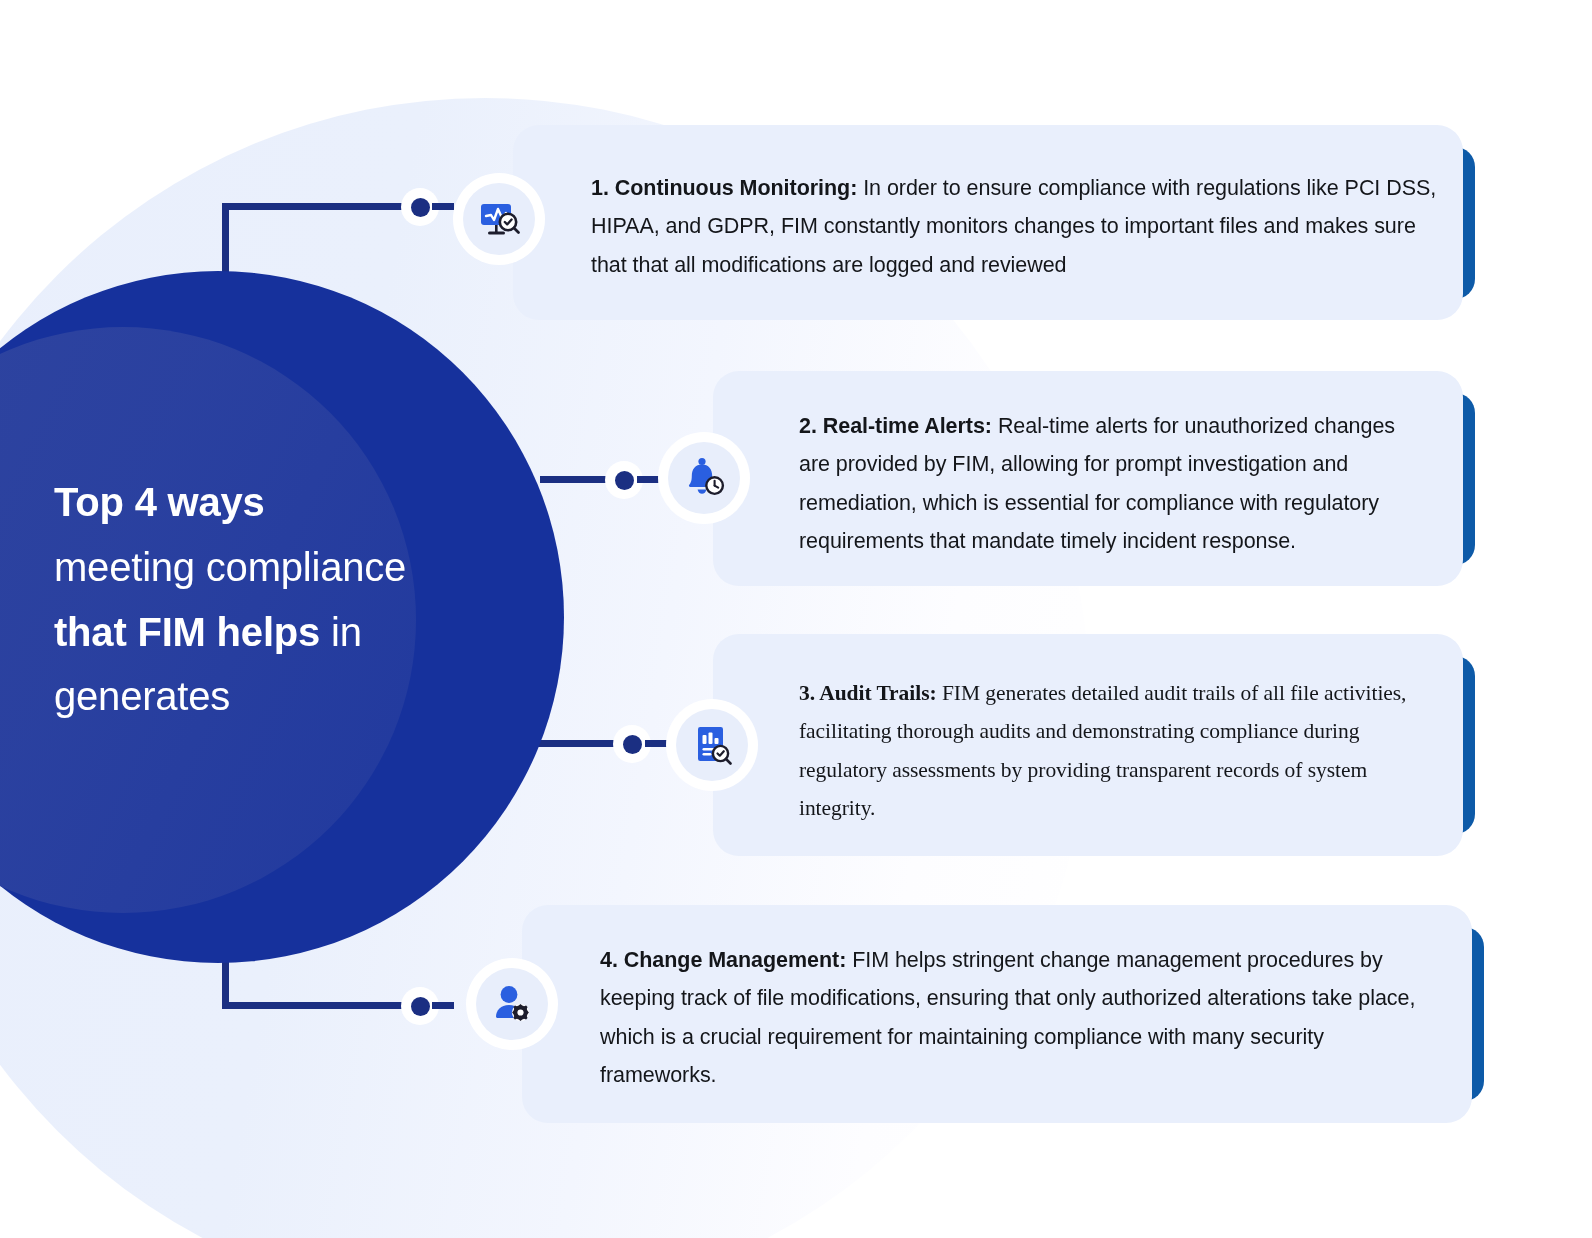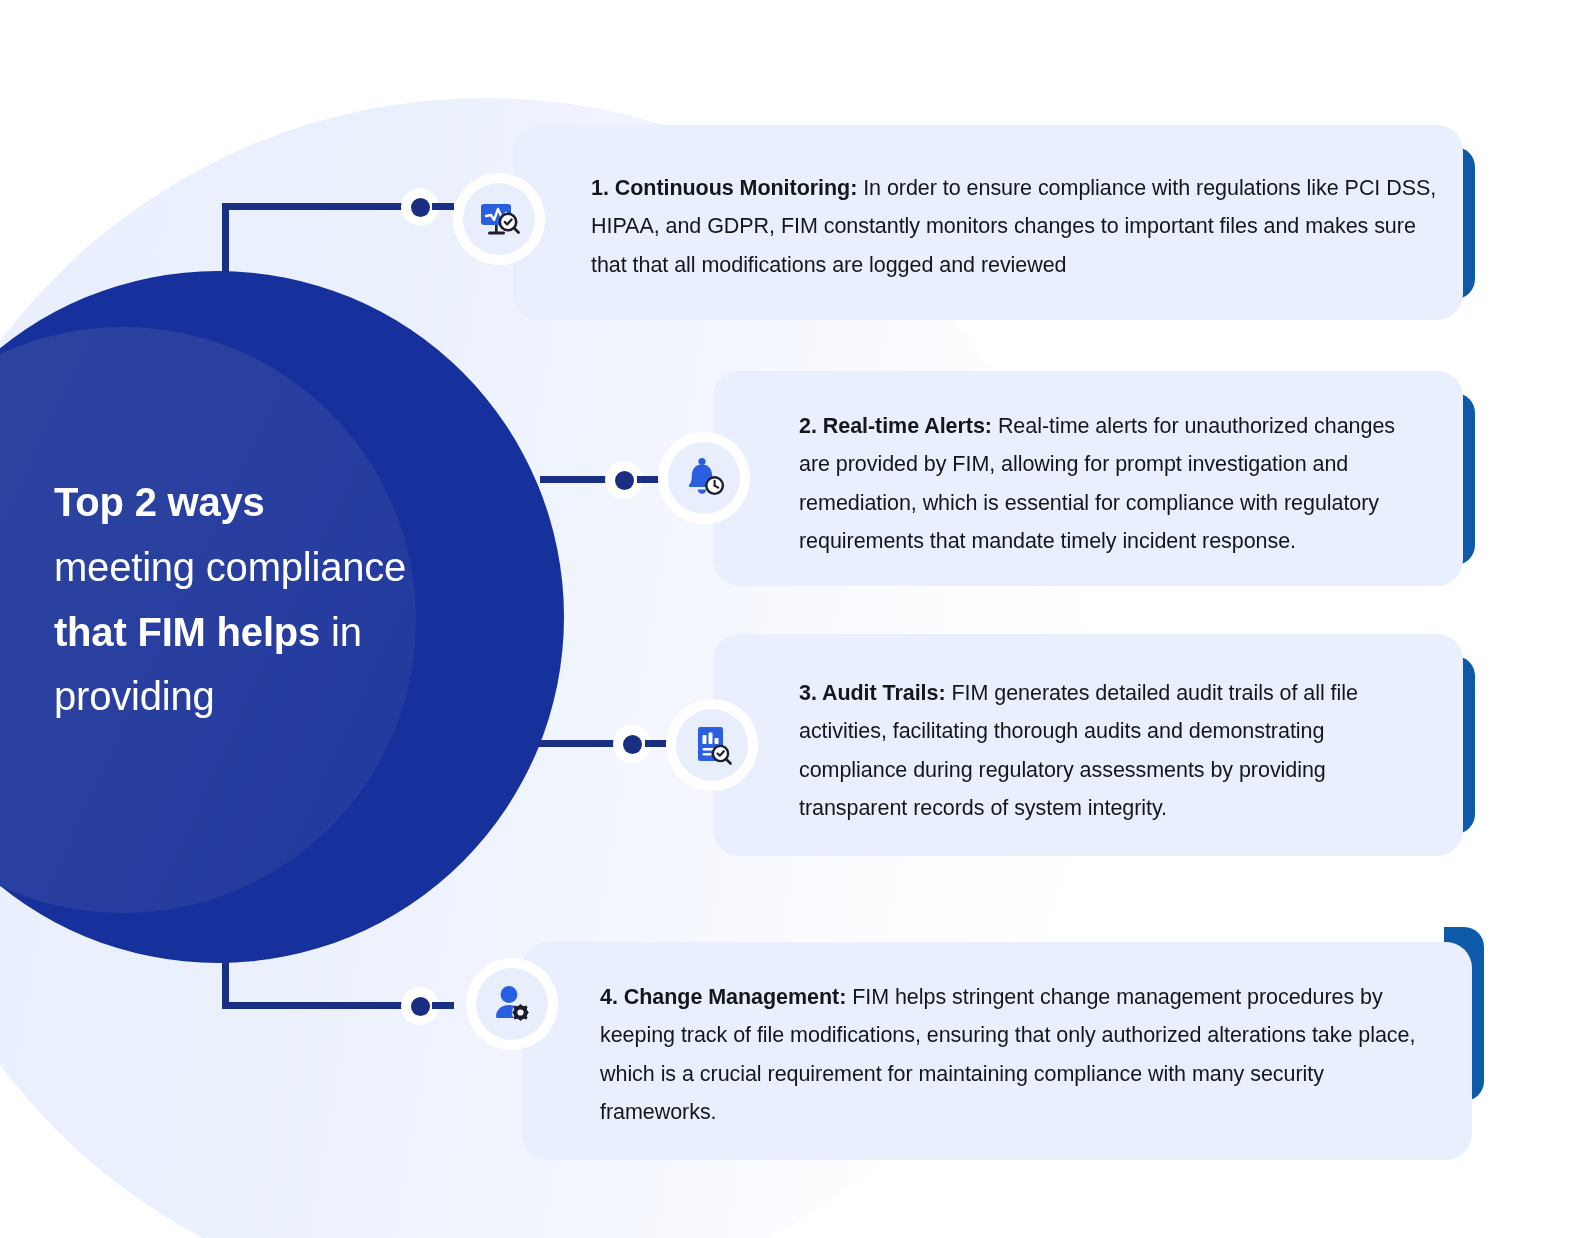--- a/index.html
+++ b/index.html
@@ -147,24 +147,24 @@
   <div class="conn" style="left:222px;top:940px;width:7px;height:68px;"></div>
   <div class="conn" style="left:222px;top:1002px;width:200px;height:7px;"></div>
   <div class="conn-dot" style="left:401px;top:987px;">
       <i></i>
     </div>
   <div class="conn-dash" style="left:432px;top:1002px;"></div>
 
   <div class="hero-outer"></div>
   <div class="hero-inner"></div>
   <div class="hero-text">
-    <div class="hero-line b">Top 2 ways</div>
+    <div class="hero-line b">Top 4 ways</div>
     <div class="hero-line l">meeting compliance</div>
     <div class="hero-line b"><span>that FIM helps</span><span class="thin"> in</span></div>
-    <div class="hero-line l">providing</div>
+    <div class="hero-line l">generates</div>
   </div>
 
   <div class="card-wrap" style="left:513px;top:125px;width:950px;height:195px;">
     <div class="card-shadow" style="height:152px;"></div>
     <div class="card" style="width:950px;height:195px;padding:44px 22px 0 78px;">
       <div class="card-text">
         <b>1. Continuous Monitoring:</b><span>  In order to ensure compliance with regulations like PCI DSS, HIPAA, and GDPR, FIM constantly monitors changes to important files and makes sure that  that all modifications are logged and reviewed</span>
       </div>
     </div>
   </div>
@@ -196,21 +196,21 @@
         <circle cx="21" cy="6.5" r="3.6" fill="#2a5fe0"></circle>
         <path d="M21 9.5c-6.6 0-10.2 4.8-10.2 11.2 0 5.2-1.1 7.4-2.6 9.1-.7.8-.1 2.1 1 2.1h23.6c1.1 0 1.7-1.3 1-2.1-1.5-1.7-2.6-3.9-2.6-9.1 0-6.4-3.6-11.2-10.2-11.2z" fill="#2a5fe0"></path>
         <path d="M16.6 34.4c.5 2.6 2.3 4.3 4.4 4.3s3.9-1.7 4.4-4.3z" fill="#2a5fe0"></path>
         <circle cx="33.6" cy="30.6" r="8.3" fill="#ffffff" stroke="#1d1d2c" stroke-width="2.4"></circle>
         <line x1="33.6" y1="25.8" x2="33.6" y2="30.6" stroke="#1d1d2c" stroke-width="2.1" stroke-linecap="round"></line>
         <line x1="33.6" y1="30.6" x2="37.2" y2="32.6" stroke="#1d1d2c" stroke-width="2.1" stroke-linecap="round"></line>
       </svg>
     </div>
   </div>
 
-  <div class="card-wrap" style="left:713px;top:634px;width:750px;height:206px;">
+  <div class="card-wrap" style="left:713px;top:634px;width:750px;height:206px;font-family:Liberation Serif, serif;">
     <div class="card-shadow" style="height:178px;"></div>
     <div class="card" style="width:750px;height:222px;padding:40px 34px 0 86px;">
       <div class="card-text">
         <b>3. Audit Trails:</b><span> FIM generates detailed audit trails of all file activities, facilitating thorough audits and demonstrating compliance during regulatory assessments by providing transparent records of system integrity.</span>
       </div>
     </div>
   </div>
   <div class="icon-badge" style="left:666px;top:699px;">
     <div class="disc">
       <svg width="44" height="44" viewBox="0 0 44 44">
@@ -222,21 +222,21 @@
         <rect x="12.5" y="30" width="9" height="2.6" rx="1.3" fill="#ffffff"></rect>
         <circle cx="30.5" cy="30.5" r="7.6" fill="#ffffff" stroke="#1d1d2c" stroke-width="2.4"></circle>
         <polyline points="27.5,30.5 29.8,32.7 33.8,28.2" fill="none" stroke="#1d1d2c" stroke-width="2.2" stroke-linecap="round" stroke-linejoin="round"></polyline>
         <line x1="36" y1="36" x2="40.5" y2="40.5" stroke="#1d1d2c" stroke-width="2.6" stroke-linecap="round"></line>
       </svg>
     </div>
   </div>
 
   <div class="card-wrap" style="left:522px;top:905px;width:950px;height:218px;">
     <div class="card-shadow" style="height:174px;"></div>
-    <div class="card" style="width:950px;height:218px;padding:36px 34px 4px 78px;margin-top:37px;">
+    <div class="card" style="width:950px;height:218px;padding:36px 34px 4px 78px;">
       <div class="card-text">
         <b>4. Change Management:</b><span> FIM helps stringent change management procedures by keeping track of file modifications, ensuring that only authorized alterations take place, which is a crucial requirement for maintaining compliance with many security frameworks.</span>
       </div>
     </div>
   </div>
   <div class="icon-badge" style="left:466px;top:958px;">
     <div class="disc">
       <svg width="46" height="46" viewBox="0 0 46 46">
         <circle cx="20" cy="13.5" r="8.4" fill="#2a5fe0"></circle>
         <path d="M20 24c-8.2 0-13 5.4-13 11.5 0 .9.7 1.5 1.6 1.5h22.8c.9 0 1.6-.6 1.6-1.5C33 29.4 28.2 24 20 24z" fill="#2a5fe0"></path>

